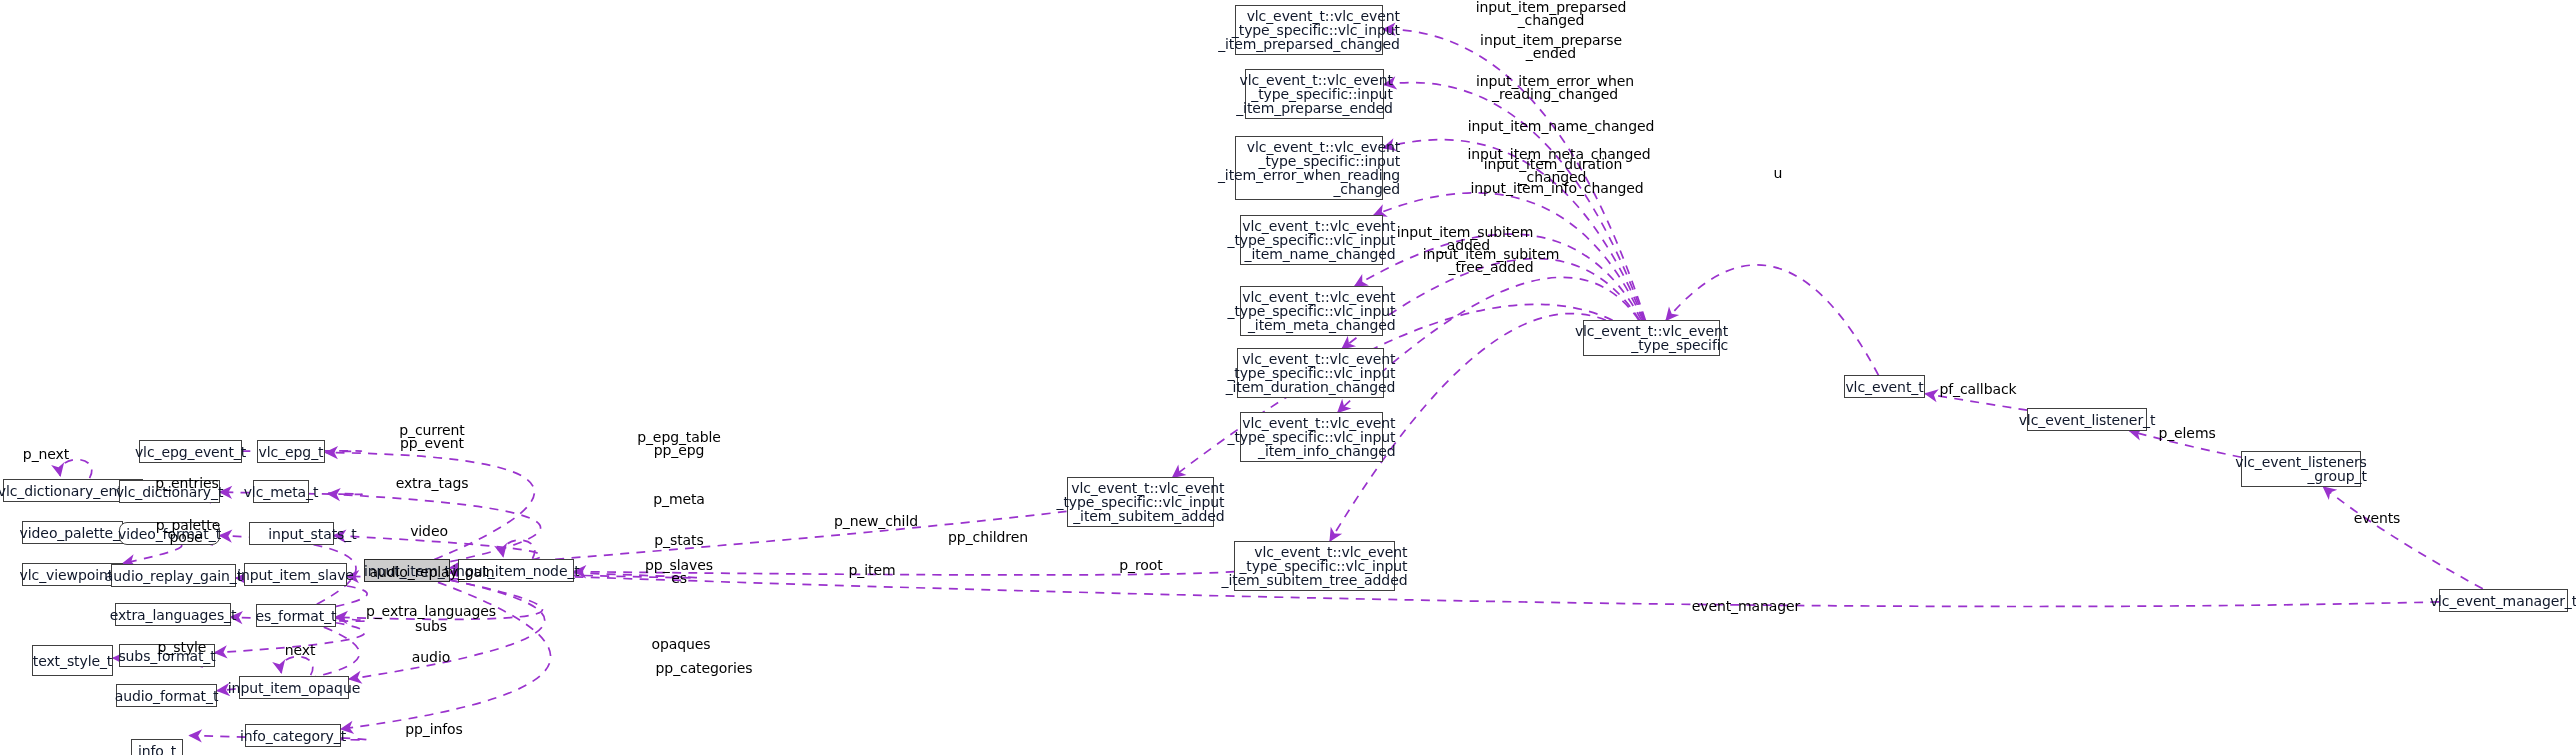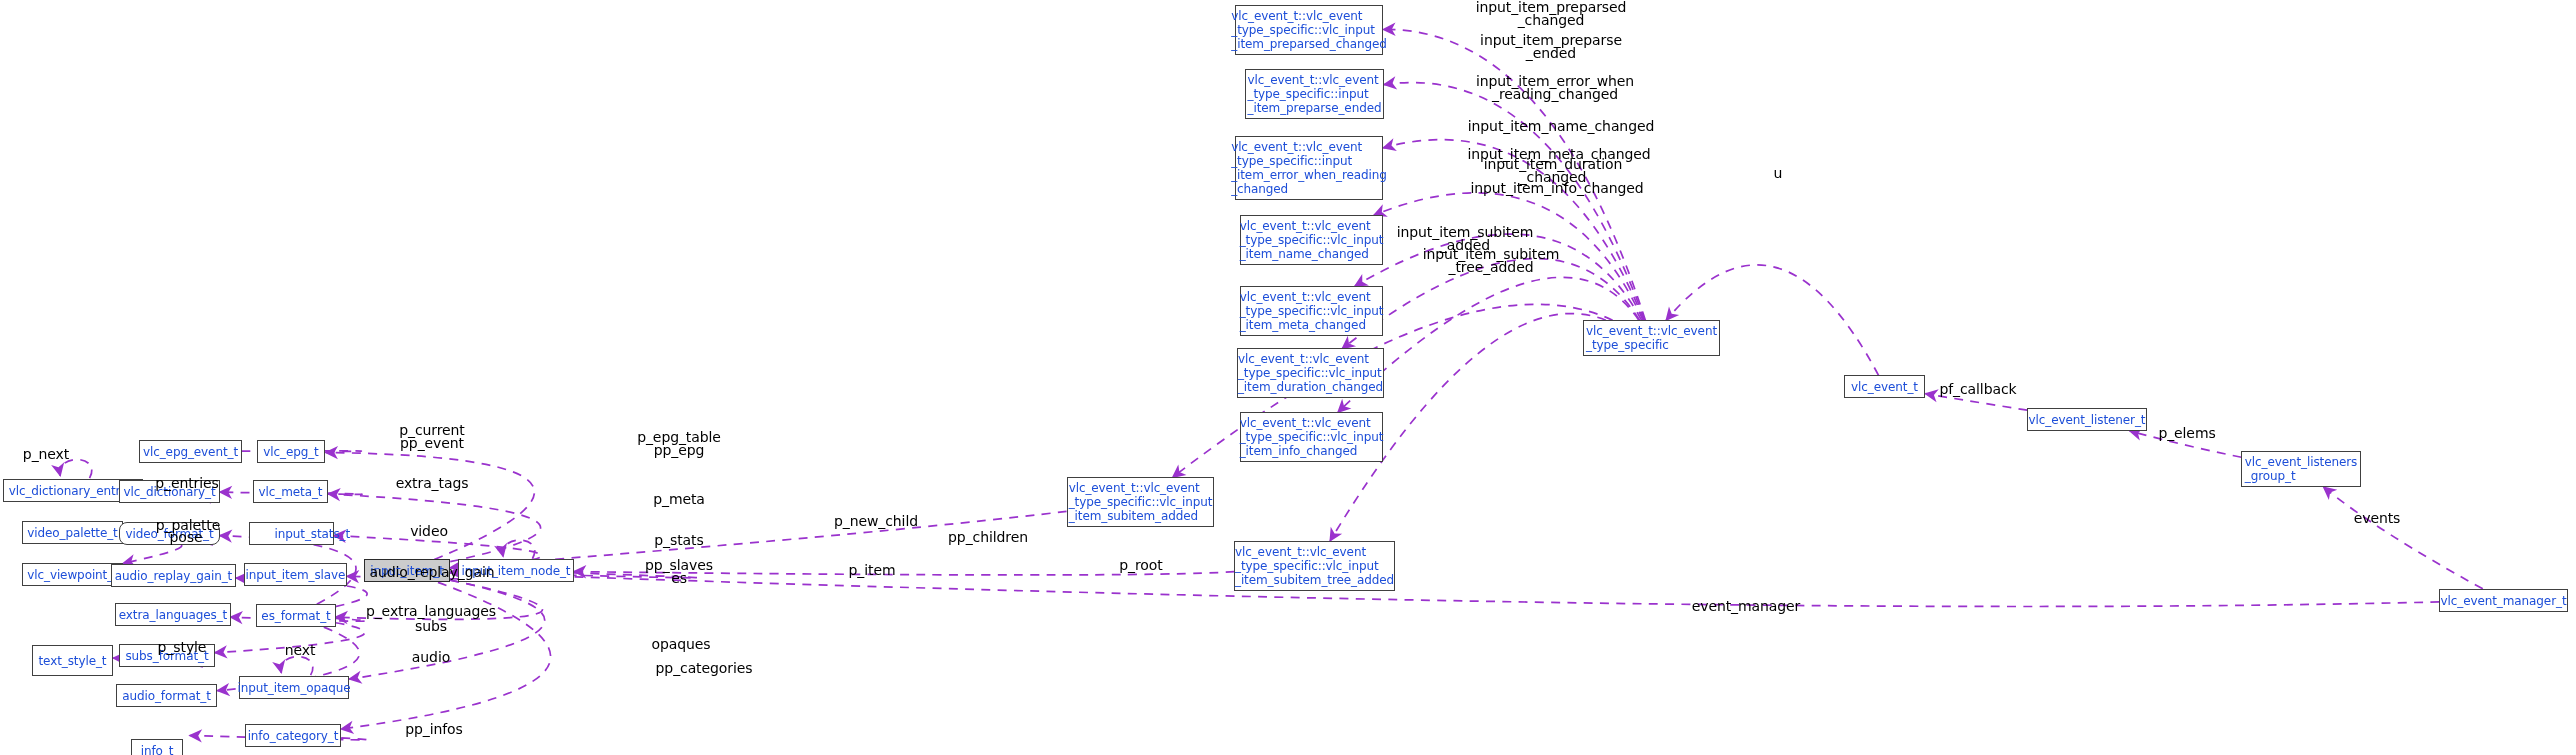--- a/index.html
+++ b/index.html
@@ -11,26 +11,26 @@
     font-family:"DejaVu Sans","Liberation Sans",sans-serif;
     overflow:hidden;
   }
   #edges{position:absolute;left:0;top:0;width:2576px;height:756px;pointer-events:none;}
 
   .node{
     position:absolute;
     box-sizing:border-box;
     border:1.3px solid #404040;
     background:#ffffff;
-    color:#1d4ed8;
+    color:#0f172a;
     display:flex;
     align-items:center;
     justify-content:center;
-    text-align:left;
-    font-size:12px;
+    text-align:right;
+    font-size:14px;
     line-height:14px;
     white-space:pre-line;
     padding:0.8px 3.3px;
     letter-spacing:-0.1px;
   }
   .node.focus{background:#cccccc;border-color:#2b2b2b;}
 
   .elabel{
     position:absolute;
     color:#000000;
@@ -136,21 +136,21 @@
       <div class="node" style="left: 32px; top: 645px; width: 81px; height: 31px;">text_style_t</div>
       <div class="node" style="left: 116px; top: 440px; width: 103px; height: 23px; margin-left: 23px;">vlc_epg_event_t</div>
       <div class="node" style="left: 119px; top: 480px; width: 101px; height: 23px;">vlc_dictionary_t</div>
       <div class="node" style="left: 119px; top: 522px; width: 101px; height: 23px; border-radius: 8px;">video_format_t</div>
       <div class="node" style="left: 111px; top: 564px; width: 125px; height: 23px;">audio_replay_gain_t</div>
       <div class="node" style="left: 115px; top: 603px; width: 116px; height: 23px;">extra_languages_t</div>
       <div class="node" style="left: 119px; top: 644px; width: 96px; height: 23px;">subs_format_t</div>
       <div class="node" style="left: 116px; top: 684px; width: 101px; height: 23px;">audio_format_t</div>
       <div class="node" style="left: 131px; top: 739px; width: 52px; height: 23px;">info_t</div>
       <div class="node" style="left: 257px; top: 440px; width: 68px; height: 23px;">vlc_epg_t</div>
-      <div class="node" style="left: 253px; top: 480px; width: 75px; height: 23px;">vlc_meta_t</div>
+      <div class="node" style="left: 253px; top: 480px; width: 56px; height: 23px;">vlc_meta_t</div>
       <div class="node" style="left: 249px; top: 522px; width: 85px; height: 23px; padding-left: 45px;">input_stats_t</div>
       <div class="node" style="left: 244px; top: 563px; width: 103px; height: 23px;">input_item_slave</div>
       <div class="node" style="left: 256px; top: 604px; width: 80px; height: 23px;">es_format_t</div>
       <div class="node" style="left: 239px; top: 676px; width: 110px; height: 23px;">input_item_opaque</div>
       <div class="node" style="left: 245px; top: 724px; width: 96px; height: 23px;">info_category_t</div>
       <div class="node focus" style="left: 364px; top: 559px; width: 86px; height: 23px;">input_item_t</div>
       <div class="node" style="left: 458px; top: 559px; width: 116px; height: 23px;">input_item_node_t</div>
     </div>
   <div id="labels-layer">
       <div class="elabel" style="left: 1551px; top: 14px;">input_item_preparsed

